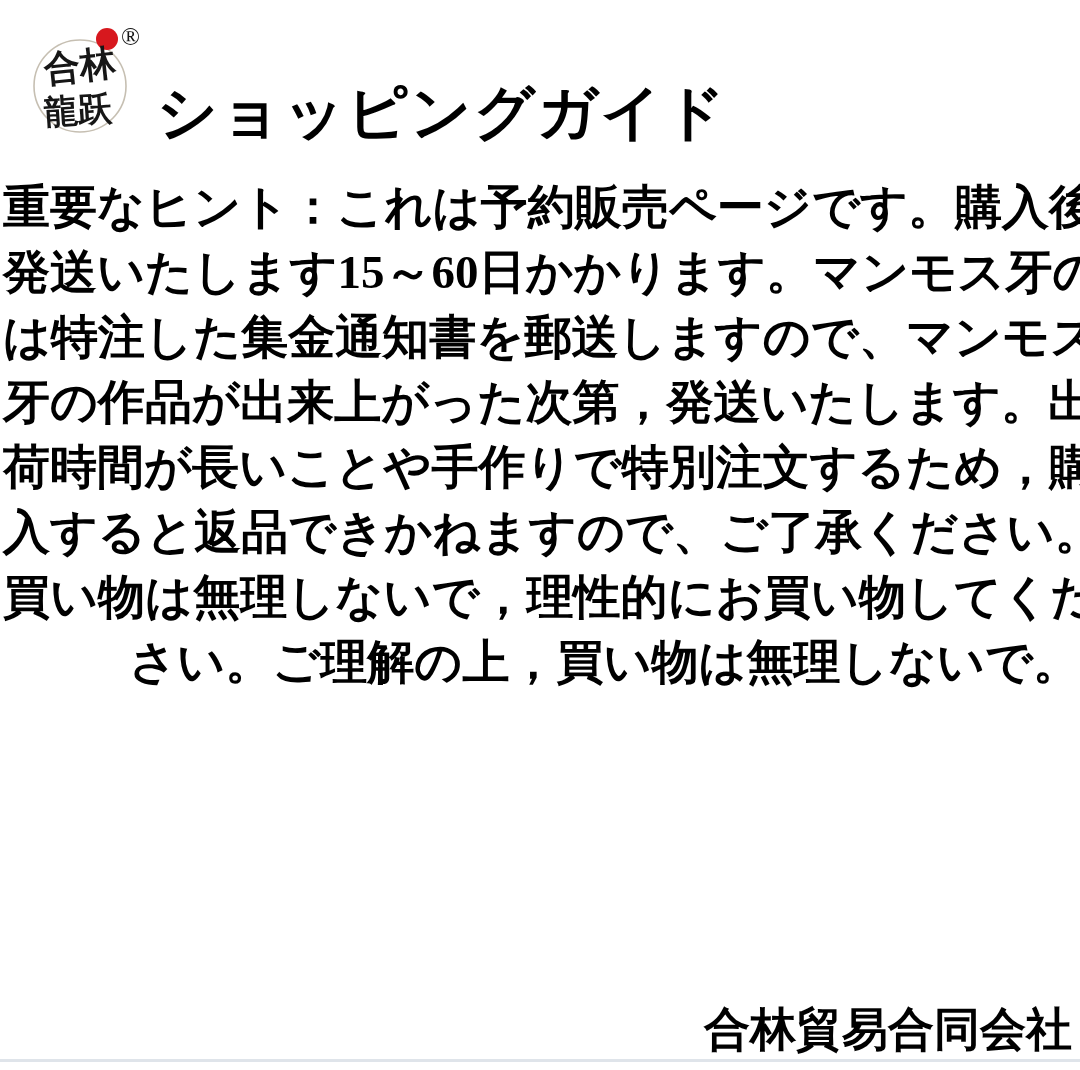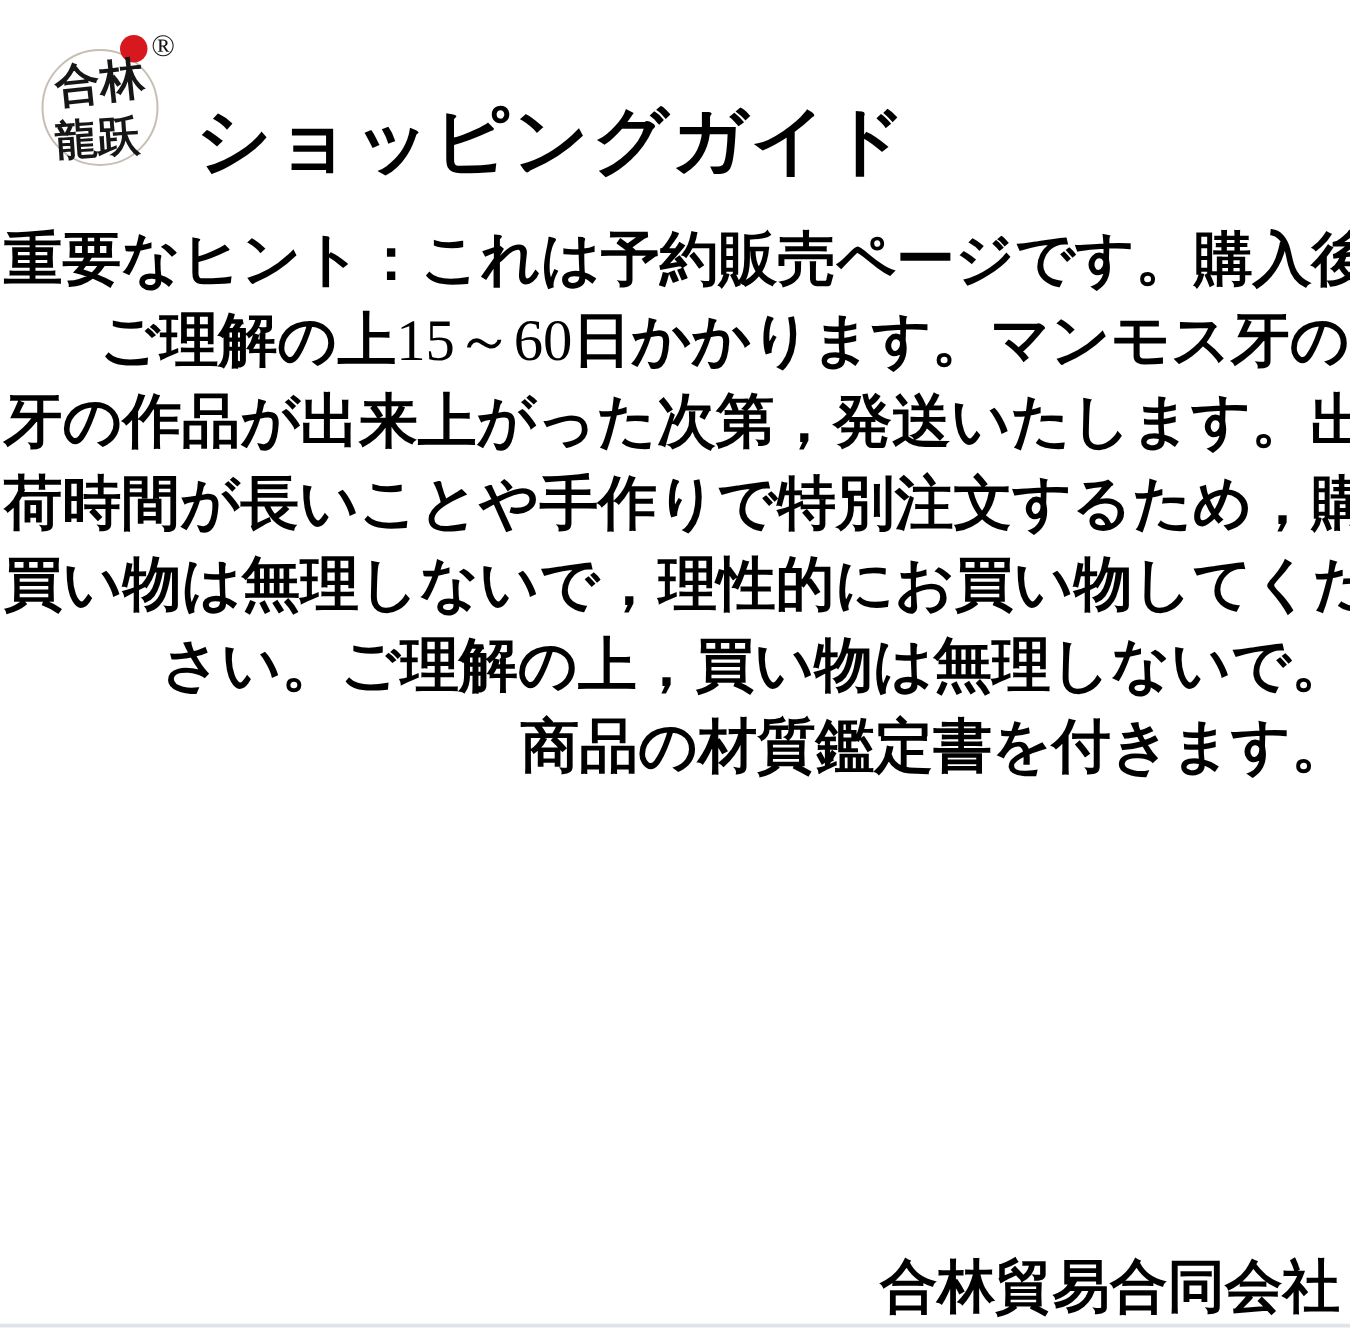--- a/index.html
+++ b/index.html
@@ -34,21 +34,21 @@
     position: absolute; left: 3px; top: 174px;
     width: 1077px;
     font-size: 47px;
     line-height: 65px;
     font-weight: 600;
     letter-spacing: 0;
   }
   .line { height: 65px; white-space: nowrap; text-align: right; }
   .serif-num {
     font-family: "Liberation Serif", serif;
-    font-weight: 400;
+    font-weight: 700;
   }
 
   
   .company {
     position: absolute; right: 8px; top: 1002px;
     font-size: 46px;
     font-weight: 700;
     line-height: 1.2;
   }
 
@@ -70,24 +70,25 @@
     <text x="62" y="60" font-size="36" font-weight="900" text-anchor="middle" font-family="DejaVu Serif, serif" transform="rotate(-6 62 50)" fill="#161616">合林</text>
     <text x="60" y="104" font-size="34" font-weight="900" text-anchor="middle" font-family="DejaVu Serif, serif" transform="rotate(-4 60 95)" fill="#161616">龍跃</text>
   </svg>
 </div>
 
 <div class="title">ショッピングガイド</div>
 
 <div class="body-text">
   <div class="line">重要なヒント：これは予約販売ページです。購入後</div>
   <div class="line">
-    <span>ご理解の上</span><span class="serif-num">15～60</span><span>日かかります。マンモス牙の</span>
+    <span>発送いたします</span><span class="serif-num">15～60</span><span>日かかります。マンモス牙の</span>
   </div>
+  <div class="line">は特注した集金通知書を郵送しますので、マンモス</div>
   <div class="line">牙の作品が出来上がった次第，発送いたします。出</div>
   <div class="line">荷時間が長いことや手作りで特別注文するため，購</div>
+  <div class="line">入すると返品できかねますので、ご了承ください。</div>
   <div class="line">買い物は無理しないで，理性的にお買い物してくだ</div>
   <div class="line">さい。ご理解の上，買い物は無理しないで。</div>
-  <div class="line">商品の材質鑑定書を付きます。</div>
 </div>
 
 <div class="company">合林貿易合同会社</div>
 
 <div class="bottom-line"></div>
 
 </body></html>

